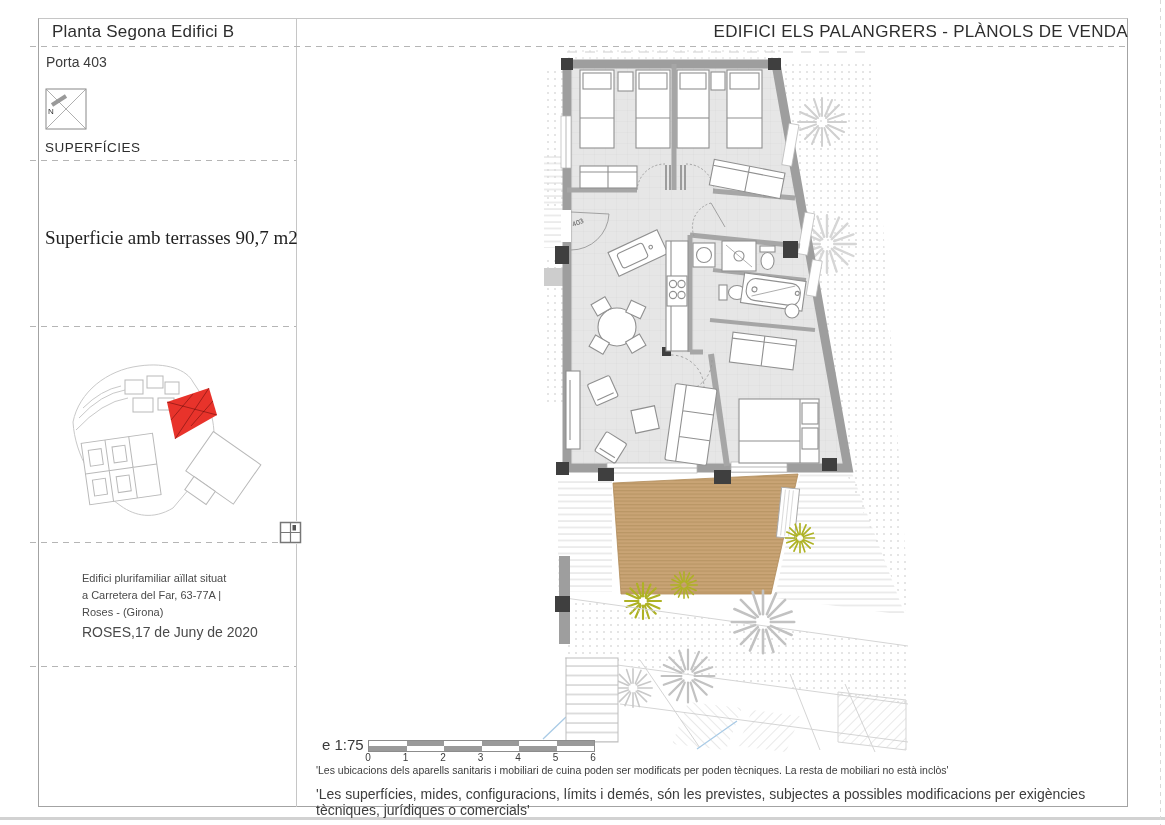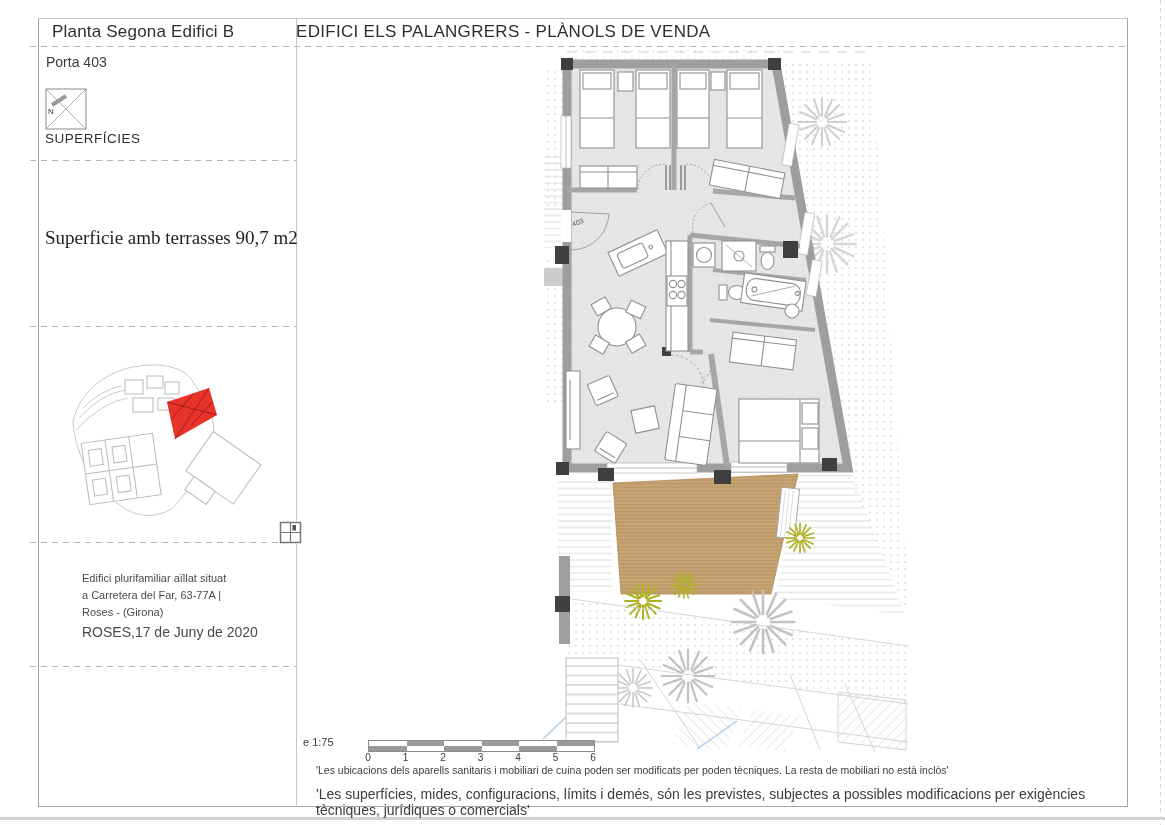--- a/index.html
+++ b/index.html
@@ -9,38 +9,38 @@
   
   #content-box{left:38px;top:18px;width:1090px;height:789px;
       border:1px solid #a3a3a3;border-top-color:#c6c6c6;box-sizing:border-box;}
   #sidebar-divider{left:296px;top:18px;width:1px;height:789px;background:#c6c6c6;}
   .dashed{height:1px;background:repeating-linear-gradient(90deg,#b5b5b5 0 6px,transparent 6px 11px);}
   #page-bottom-band{left:0;top:817px;width:1165px;height:3px;background:#d2d2d2;}
   #page-right-edge{left:1160px;top:0;width:1px;height:825px;
       background:repeating-linear-gradient(180deg,#d8d8d8 0 4px,transparent 4px 8px);}
   
   #sheet-title{left:52px;top:22px;width:240px;font-size:17px;color:#2e2e2e;letter-spacing:.2px;}
-  #main-title{left:296px;top:22px;width:832px;text-align:left;font-size:17px;color:#2e2e2e;letter-spacing:.3px;}
+  #main-title{left:296px;top:22px;width:832px;text-align:right;font-size:17px;color:#2e2e2e;letter-spacing:.3px;}
   #header-dash{left:30px;top:46px;width:1098px;}
   
   #porta-label{left:46px;top:54px;font-size:14px;color:#3c3c3c;}
   #north-icon{left:45px;top:88px;width:42px;height:42px;}
-  #superficies-heading{left:45px;top:131px;font-size:13.5px;letter-spacing:.5px;color:#2e2e2e;}
+  #superficies-heading{left:45px;top:140px;font-size:13.5px;letter-spacing:.5px;color:#2e2e2e;}
   .sb-div1{left:30px;top:160px;width:266px;}
   #surface-text{left:45px;top:227px;font-size:19px;color:#1f1f1f;
       font-family:"Liberation Serif",serif;}
   .sb-div2{left:30px;top:326px;width:266px;}
   #minimap{left:63px;top:358px;width:217px;height:164px;}
   .sb-div3{left:30px;top:542px;width:266px;}
   #grid-icon{left:279px;top:521px;width:23px;height:23px;background:#fff;}
   #address-block{left:82px;top:570px;font-size:11px;color:#4a4a4a;line-height:17px;}
   #date-text{left:82px;top:624px;font-size:14px;color:#4a4a4a;}
   .sb-div4{left:30px;top:666px;width:266px;}
   
-  #scale-label{left:303px;top:736px;font-size:11px;color:#3a3a3a;}
+  #scale-label{left:322px;top:736px;font-size:15px;color:#3a3a3a;}
   #scalebar{left:368px;top:740px;width:225px;height:10px;border:1px solid #8c8c8c;box-sizing:content-box;}
   #scalebar .row{display:flex;height:5px;}
   #scalebar .seg{width:37.5px;height:5px;}
   .seg.g{background:#9a9a9a;} .seg.w{background:#fff;}
   .tick{position:absolute;top:752px;font-size:10px;color:#3a3a3a;transform:translateX(-50%);}
   #disclaimer-1{left:316px;top:764px;width:800px;font-size:10.5px;color:#3c3c3c;}
   #disclaimer-2{left:316px;top:786px;width:810px;font-size:14px;color:#3c3c3c;}
   svg{display:block;}
 </style>
 </head>

